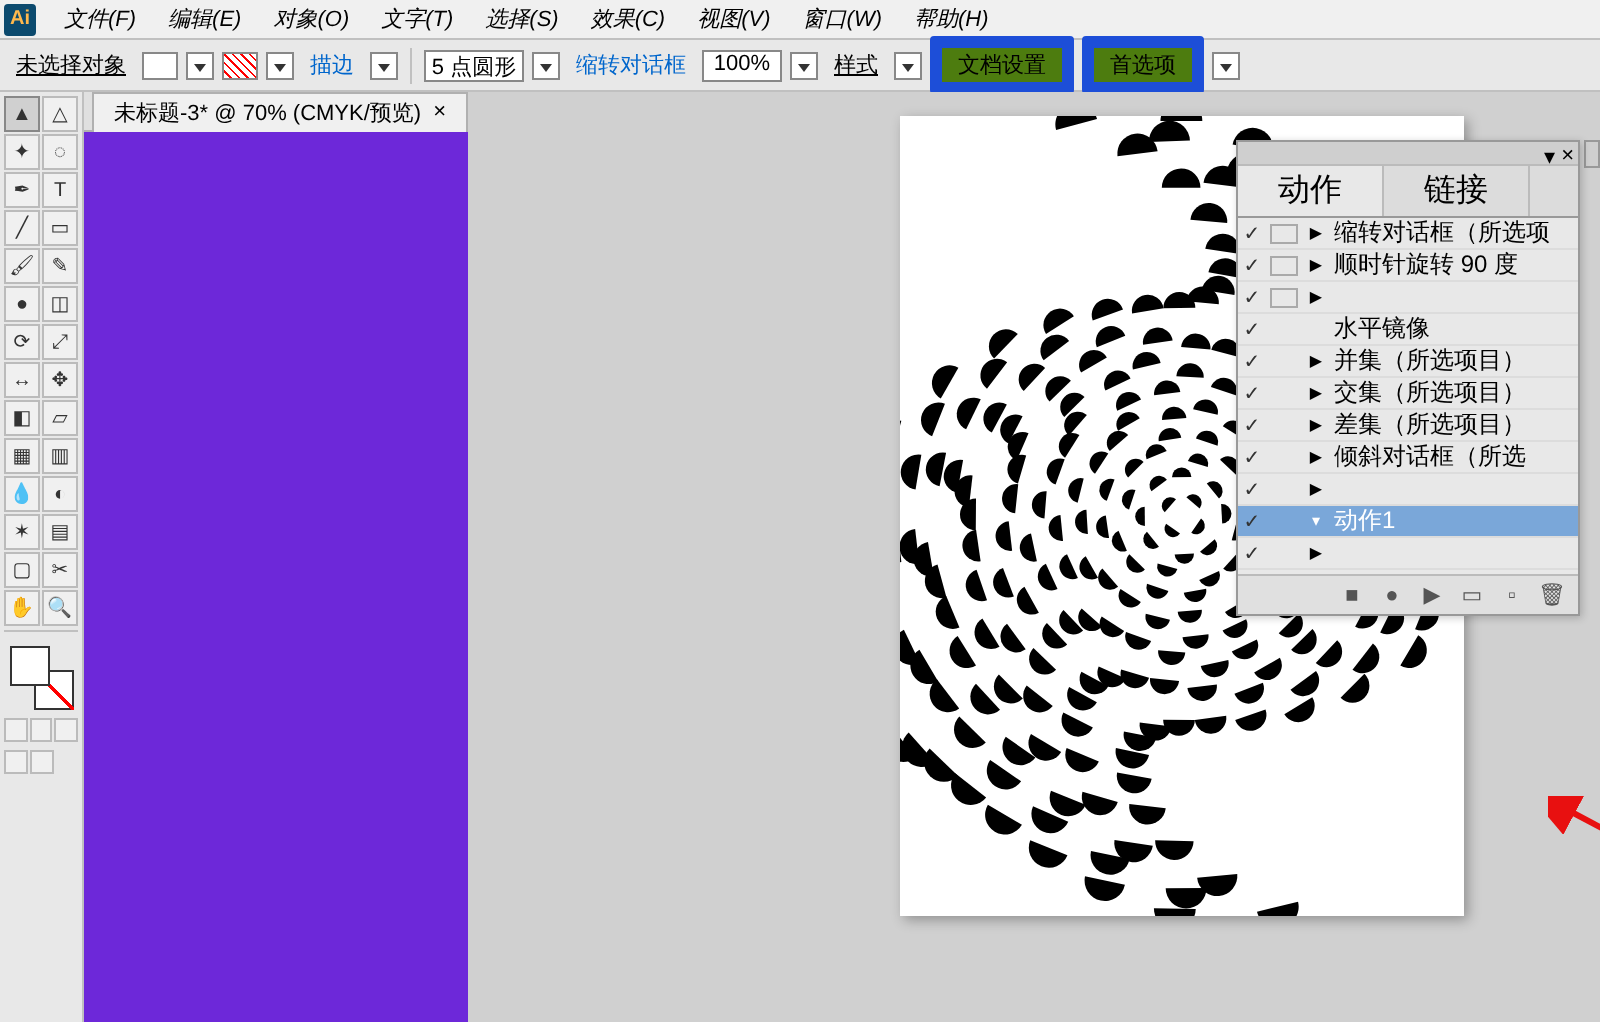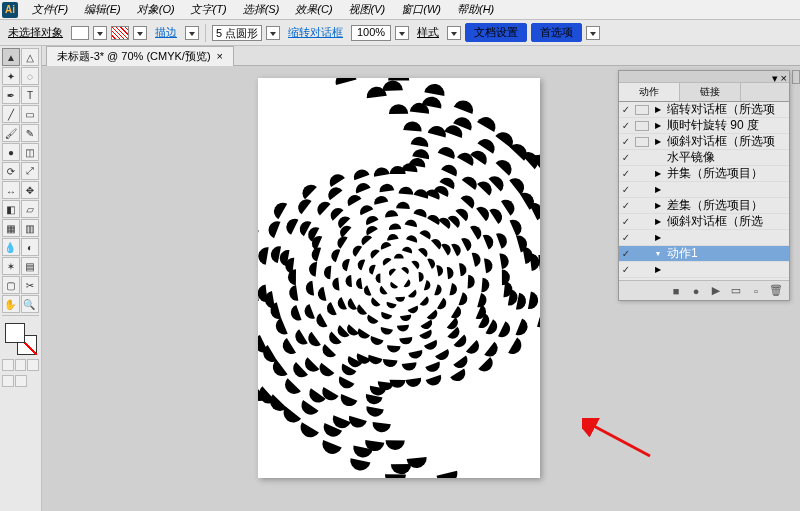--- a/index.html
+++ b/index.html
@@ -9,58 +9,58 @@
 .menubar { height:20px; background:#f0f0f0; border-bottom:1px solid #c0c0c0; display:flex; align-items:center; padding-left:2px; }
 .app-icon { width:16px; height:16px; background:#0c4a6e; border-radius:2px; margin-right:6px; display:flex; align-items:center; justify-content:center; color:#ffb84d; font-weight:bold; font-size:10px; }
 .menu-item { padding:0 8px; cursor:default;font-style:italic; }
 
 
 .controlbar { height:26px; background:#e8e8e8; border-bottom:1px solid #c0c0c0; display:flex; align-items:center; padding:0 4px; gap:4px; }
 .ctl-text { padding:0 4px;text-decoration:underline; }
 .ctl-swatch { width:18px; height:14px; border:1px solid #888; background:#fff; }
 .ctl-drop { width:14px; height:14px; border:1px solid #888; background:#fff; position:relative; }
 .ctl-drop:after { content:""; position:absolute; top:5px; left:3px; border-left:3px solid transparent; border-right:3px solid transparent; border-top:4px solid #333; }
-.ctl-link { color:#0066cc; text-decoration:underline; padding:0 4px; }
+.ctl-link { color:#0066cc; padding:0 4px; }
 .ctl-input { width:50px; height:16px; border:1px solid #888; background:#fff; text-align:center; }
 .ctl-inputw { width:40px; }
-.ctl-btn { padding:1px 8px; border:1px solid #1d4ed8; background:#1d4ed8; border-radius:2px; }
+.ctl-btn { padding:1px 8px; border:6px solid #1d4ed8; background:#4d7c0f; border-radius:2px; }
 .ctl-sep { width:1px; height:18px; background:#c0c0c0; margin:0 2px; }
 
 
 .ws { display:flex; height:465px; }
 
 
 .toolbox { width:42px; background:#e8e8e8; border-right:1px solid #c0c0c0; padding:2px; }
 .tool-row { display:flex; gap:1px; margin-bottom:1px; }
 .tool-btn { width:18px; height:18px; border:1px solid #bbb; background:#f0f0f0; display:flex; align-items:center; justify-content:center; font-size:10px; color:#333; }
 .tool-btn.sel { background:#d0d0d0; border-color:#888; }
 .tool-sep { height:4px; border-top:1px solid #c0c0c0; margin:2px 0; }
 .color-stack { position:relative; width:32px; height:32px; margin:4px auto; }
 .fg { position:absolute; top:0; left:0; width:20px; height:20px; background:#fff; border:1px solid #333; }
 .bg { position:absolute; bottom:0; right:0; width:20px; height:20px; background:#fff; border:1px solid #333; }
 .bg:before { content:""; position:absolute; top:-1px; left:-1px; right:-1px; bottom:-1px; background:linear-gradient(to top right, transparent 47%, red 47%, red 53%, transparent 53%); }
 .mode-row { display:flex; gap:1px; margin-top:2px; }
 .mode-btn { width:12px; height:12px; border:1px solid #bbb; background:#f0f0f0; }
 
 
-.canvas-area { flex:1; display:flex; flex-direction:column; background:#6d28d9; }
+.canvas-area { flex:1; display:flex; flex-direction:row; background:#6d28d9; }
 .tabstrip { height:20px; background:#e0e0e0; border-bottom:1px solid #b0b0b0; display:flex; align-items:center; }
 .doctab { padding:2px 10px; background:#f0f0f0; border:1px solid #b0b0b0; border-bottom:none; margin-left:4px; display:flex; align-items:center; gap:6px; }
 .doctab-close { font-family:Arial; cursor:default; }
 .canvas-scroll { flex:1; background:#d0d0d0; position:relative; overflow:hidden; }
 .artboard { position:absolute; top:12px; left:216px; width:282px; height:400px; background:#fff; box-shadow:2px 2px 6px rgba(0,0,0,.3); overflow:hidden; }
 .artboard svg { width:100%; height:100%; }
 
 
 .arrow { position:absolute; top:352px; left:540px; width:70px; height:40px; pointer-events:none; }
 
 
 .panel { position:absolute; top:70px; right:10px; width:172px; background:#e8e8e8; border:1px solid #999; box-shadow:1px 1px 4px rgba(0,0,0,.2); }
 .panel-tabs { display:flex; background:#dcdcdc; border-bottom:1px solid #999; }
-.panel-tab { padding:2px 20px; font-size:10px; border-right:1px solid #bbb; }
+.panel-tab { padding:2px 20px; font-size:16px; border-right:1px solid #bbb; }
 .panel-tab.act { background:#e8e8e8; }
 .panel-ctl { position:absolute; top:1px; right:2px; display:flex; gap:3px; font-size:9px; }
 .panel-gripper { height:12px; background:#cfcfcf; border-bottom:1px solid #bbb; }
 .panel-list { max-height:178px; overflow:hidden; }
 .act-row { display:flex; align-items:center; height:16px; border-bottom:1px solid #dcdcdc; background:#e8e8e8; }
 .act-row.sel { background:#7aa7d9; color:#fff; }
 .act-chk { width:14px; text-align:center; color:#333; font-size:10px; }
 .act-box { width:14px; height:10px; border:1px solid #aaa; margin:0 2px; }
 .act-disc { width:14px; text-align:center; font-size:8px; }
 .act-label { flex:1; padding-left:2px; font-size:12px; white-space:nowrap; overflow:hidden; }
@@ -512,38 +512,38 @@
       <div class="act-row">
         <div class="act-chk">✓</div>
         <div class="act-box"></div>
         <div class="act-disc">▶</div>
         <div class="act-label">顺时针旋转 90 度</div>
       </div>
       <div class="act-row">
         <div class="act-chk">✓</div>
         <div class="act-box"></div>
         <div class="act-disc">▶</div>
-        <div class="act-label">倾斜对话框（所选项</div>
       </div>
       <div class="act-row">
         <div class="act-chk">✓</div>
         <div class="act-box" style="visibility: hidden;"></div>
         <div class="act-disc"></div>
         <div class="act-label">水平镜像</div>
       </div>
       <div class="act-row">
         <div class="act-chk">✓</div>
         <div class="act-box" style="visibility: hidden;"></div>
         <div class="act-disc">▶</div>
         <div class="act-label">并集（所选项目）</div>
       </div>
       <div class="act-row">
         <div class="act-chk">✓</div>
         <div class="act-box" style="visibility: hidden;"></div>
         <div class="act-disc">▶</div>
+        <div class="act-label">交集（所选项目）</div>
       </div>
       <div class="act-row">
         <div class="act-chk">✓</div>
         <div class="act-box" style="visibility: hidden;"></div>
         <div class="act-disc">▶</div>
         <div class="act-label">差集（所选项目）</div>
       </div>
       <div class="act-row">
         <div class="act-chk">✓</div>
         <div class="act-box" style="visibility: hidden;"></div>

